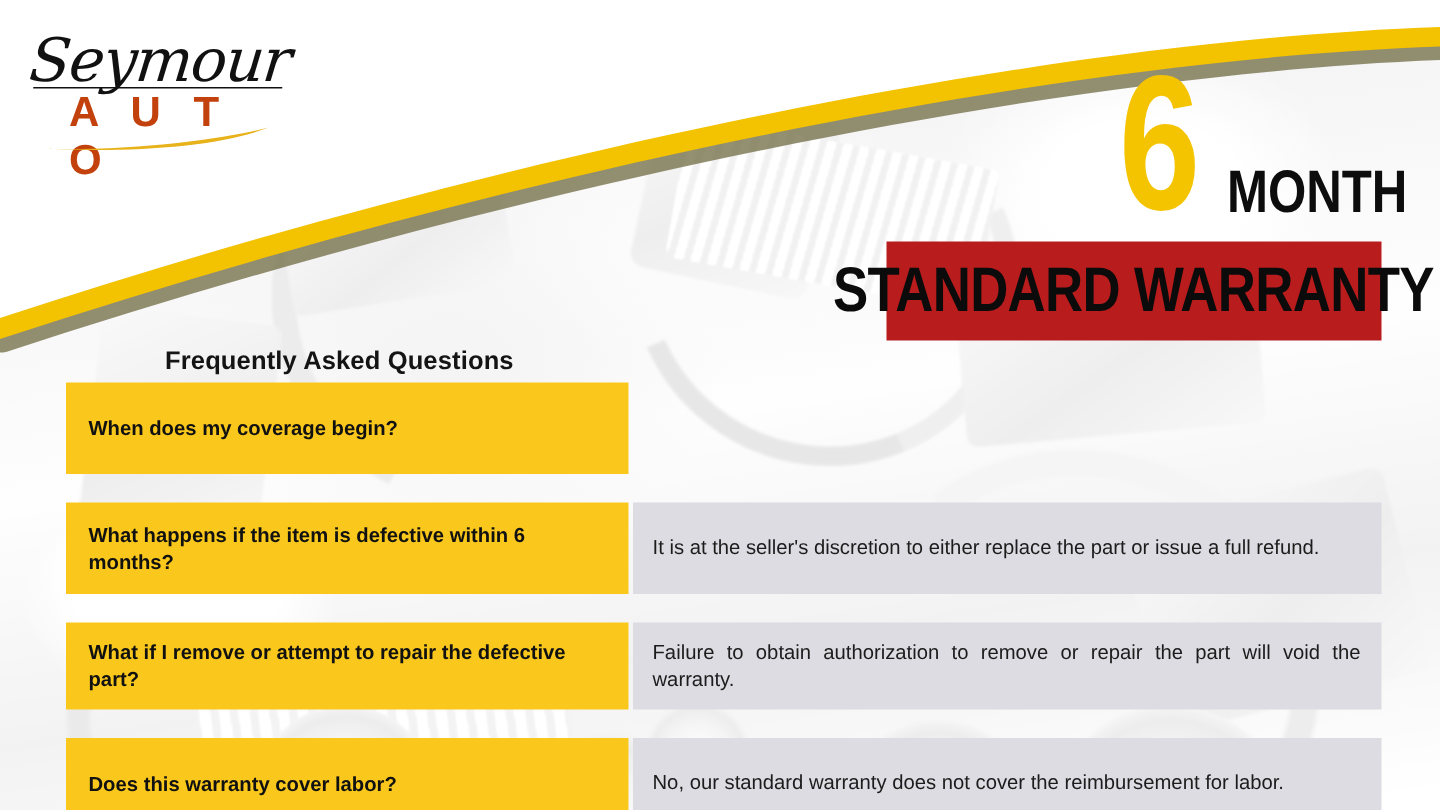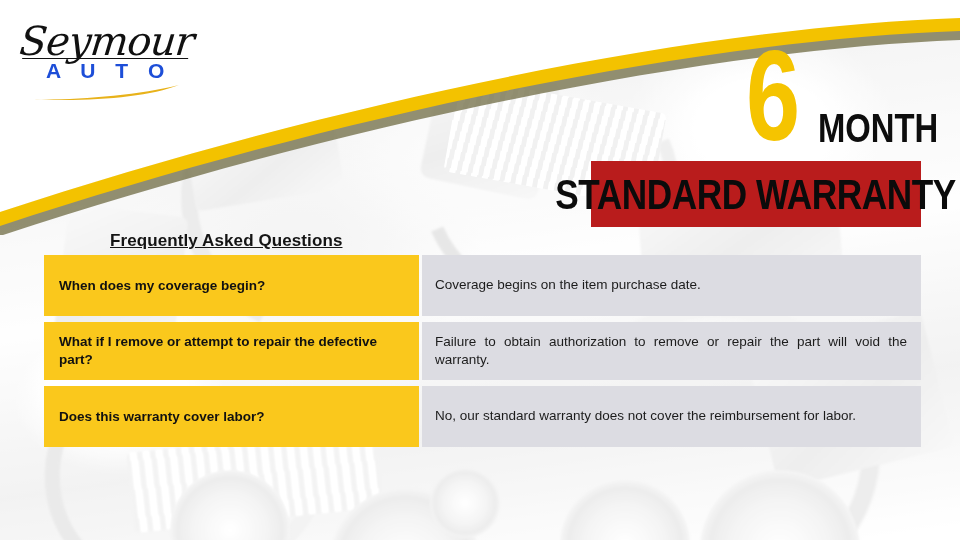--- a/index.html
+++ b/index.html
@@ -98,22 +98,22 @@
     font-size:40px; color:#111; letter-spacing:-1px;
     transform:skewX(-6deg);
   }
   #logo .wordmark::after {
     content:""; position:absolute; left:4px; bottom:5px; right:4px;
     height:1.5px; background:#111;
   }
   #logo .auto {
     position:absolute; left:32px; top:47px;
     font-family:"Liberation Sans", sans-serif;
-    font-weight:700; font-size:21px; letter-spacing:7px;
-    color:#1d4ed8;
+    font-weight:700; font-size:28px; letter-spacing:7px;
+    color:#c2410c;
   }
   #logo .swish {
     position:absolute; left:12px; top:72px; width:155px; height:18px;
   }
 
   
   #six-month { position:absolute; left:740px; top:46px; width:200px; height:110px; }
   #six-month .six {
     position:absolute; left:6px; top:-14px;
     font-family:"Liberation Sans", sans-serif;
@@ -143,28 +143,27 @@
     transform:scaleX(0.88) scaleY(1.05);
     white-space:nowrap;
   }
 
   
   #faq-title {
     position:absolute; left:110px; top:231px;
     font-family:"Liberation Sans", sans-serif;
     font-weight:700; font-size:17px; color:#141414;
     letter-spacing:0.1px;
-    text-decoration:underline;
   }
 
   
   #faq-table {
     position:absolute; left:44px; top:255px; width:877px;
   }
-  .faq-row { display:flex; margin-bottom:6px; }
+  .faq-row { display:flex; margin-bottom:19px; }
   .faq-q {
     width:375px; flex:0 0 375px;
     background:#fac81c;
     padding:9px 14px 9px 15px;
     display:flex; align-items:center;
     font-weight:700; font-size:13.5px; color:#111;
     line-height:1.32;
   }
   .faq-gap { width:3px; flex:0 0 3px; }
   .faq-a {
@@ -234,23 +233,27 @@
     <span class="txt">STANDARD WARRANTY</span>
   </div>
 
   <div id="faq-title">Frequently Asked Questions</div>
 
   <div id="faq-table">
 
     <div class="faq-row r1">
       <div class="faq-q">When does my coverage begin?</div>
       <div class="faq-gap"></div>
-      <div class="faq-a">Coverage begins on the item purchase date.</div>
-    </div>
-
+    </div>
+
+    <div class="faq-row r2">
+      <div class="faq-q">What happens if the item is defective within 6 months?</div>
+      <div class="faq-gap"></div>
+      <div class="faq-a">It is at the seller's discretion to either replace the part or issue a full refund.</div>
+    </div>
 
     <div class="faq-row r4">
       <div class="faq-q">What if I remove or attempt to repair the defective part?</div>
       <div class="faq-gap"></div>
       <div class="faq-a">Failure to obtain authorization to remove or repair the part will void the warranty.</div>
     </div>
 
     <div class="faq-row r3">
       <div class="faq-q">Does this warranty cover labor?</div>
       <div class="faq-gap"></div>

